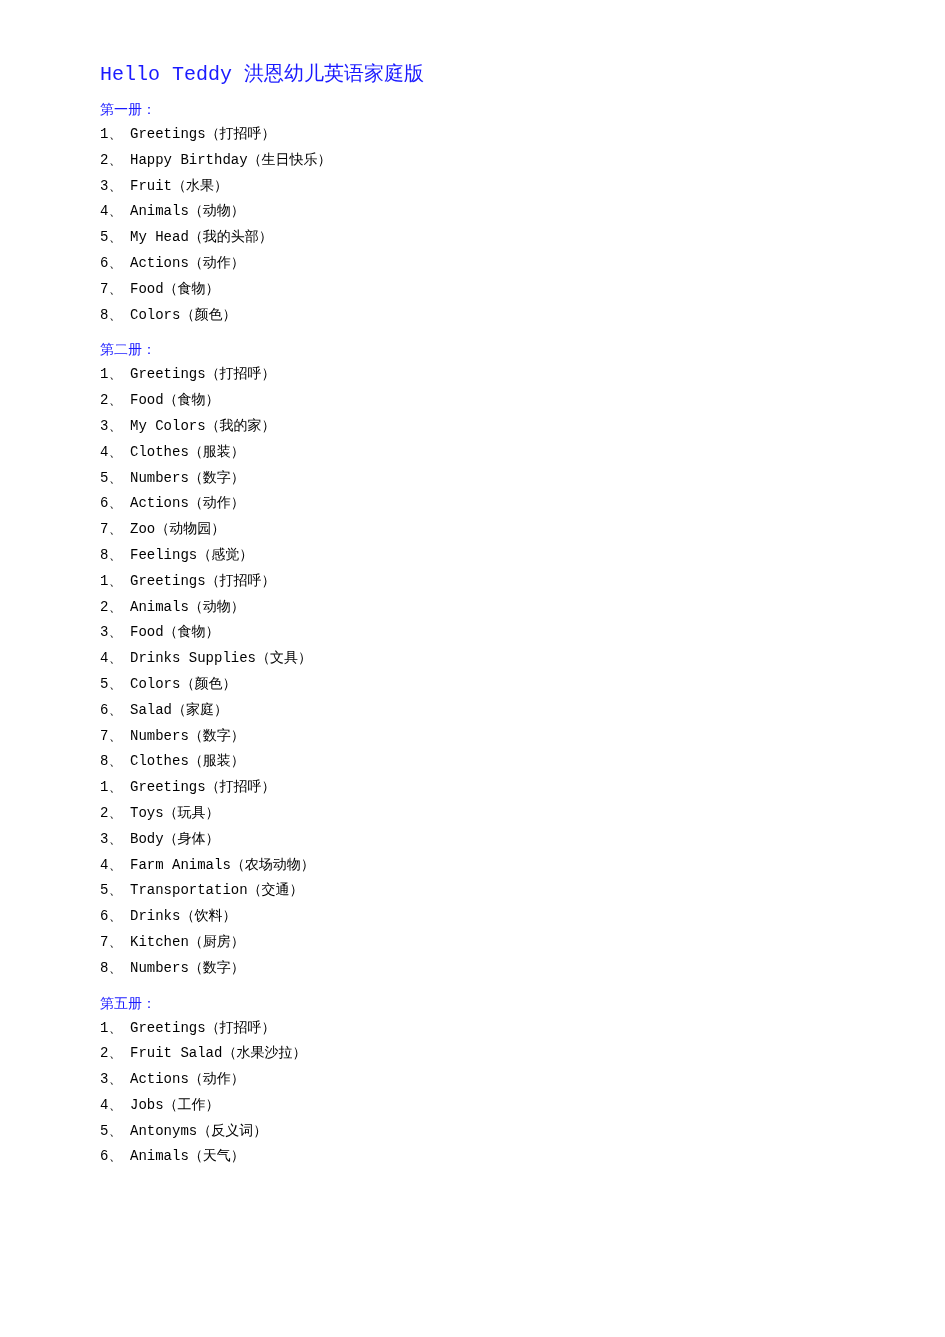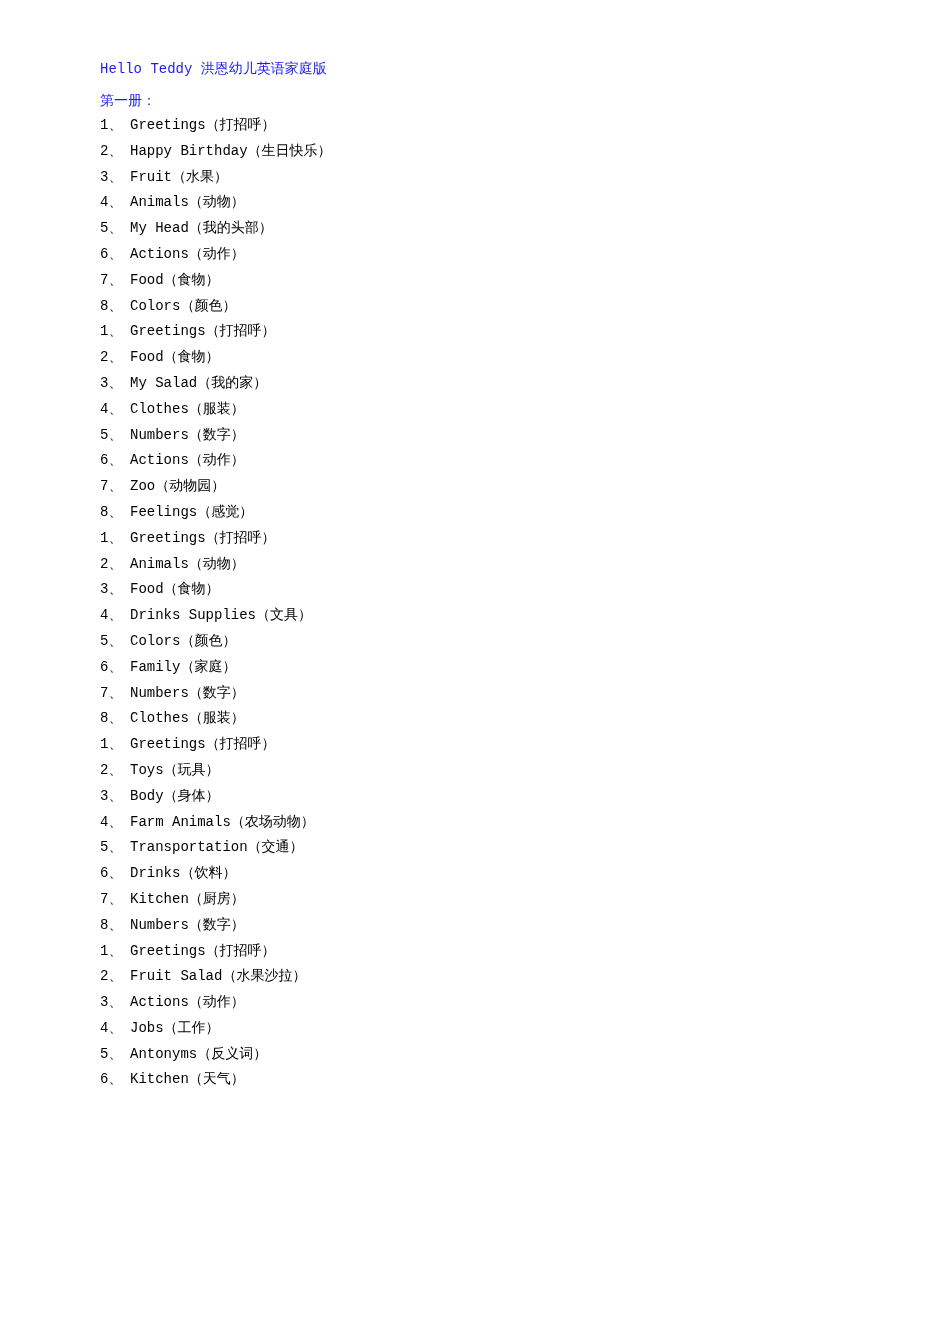--- a/index.html
+++ b/index.html
@@ -11,21 +11,21 @@
       background: #ffffff;
       font-family: "Courier New", Courier, monospace;
       font-size: 14px;
       color: #000000;
       padding: 60px 60px 60px 100px;
       width: 945px;
       min-height: 1337px;
     }
     .main-title {
       color: #1a1aff;
-      font-size: 14px;
+      font-size: 20px;
       margin-bottom: 8px;
     }
     .volume-title {
       color: #1a1aff;
       font-size: 14px;
       margin-top: 14px;
       margin-bottom: 4px;
     }
     .lesson-list {
       list-style: none;
@@ -86,32 +86,33 @@
             <span class="lesson-num">7、</span>
             <span class="lesson-text">Food（食物）</span>
           </li>
           <li class="lesson-item">
             <span class="lesson-num">8、</span>
             <span class="lesson-text">Colors（颜色）</span>
           </li>
         </ul>
       </div>
       <div>
+        <div class="volume-title">第二册：</div>
         <ul class="lesson-list">
           <li class="lesson-item">
             <span class="lesson-num">1、</span>
             <span class="lesson-text">Greetings（打招呼）</span>
           </li>
           <li class="lesson-item">
             <span class="lesson-num">2、</span>
             <span class="lesson-text">Food（食物）</span>
           </li>
           <li class="lesson-item">
             <span class="lesson-num">3、</span>
-            <span class="lesson-text">My Salad（我的家）</span>
+            <span class="lesson-text">My Colors（我的家）</span>
           </li>
           <li class="lesson-item">
             <span class="lesson-num">4、</span>
             <span class="lesson-text">Clothes（服装）</span>
           </li>
           <li class="lesson-item">
             <span class="lesson-num">5、</span>
             <span class="lesson-text">Numbers（数字）</span>
           </li>
           <li class="lesson-item">
@@ -145,21 +146,21 @@
           <li class="lesson-item">
             <span class="lesson-num">4、</span>
             <span class="lesson-text">Drinks Supplies（文具）</span>
           </li>
           <li class="lesson-item">
             <span class="lesson-num">5、</span>
             <span class="lesson-text">Colors（颜色）</span>
           </li>
           <li class="lesson-item">
             <span class="lesson-num">6、</span>
-            <span class="lesson-text">Family（家庭）</span>
+            <span class="lesson-text">Salad（家庭）</span>
           </li>
           <li class="lesson-item">
             <span class="lesson-num">7、</span>
             <span class="lesson-text">Numbers（数字）</span>
           </li>
           <li class="lesson-item">
             <span class="lesson-num">8、</span>
             <span class="lesson-text">Clothes（服装）</span>
           </li>
         </ul>
@@ -194,20 +195,21 @@
             <span class="lesson-num">7、</span>
             <span class="lesson-text">Kitchen（厨房）</span>
           </li>
           <li class="lesson-item">
             <span class="lesson-num">8、</span>
             <span class="lesson-text">Numbers（数字）</span>
           </li>
         </ul>
       </div>
       <div>
+        <div class="volume-title">第五册：</div>
         <ul class="lesson-list">
           <li class="lesson-item">
             <span class="lesson-num">1、</span>
             <span class="lesson-text">Greetings（打招呼）</span>
           </li>
           <li class="lesson-item">
             <span class="lesson-num">2、</span>
             <span class="lesson-text">Fruit Salad（水果沙拉）</span>
           </li>
           <li class="lesson-item">
@@ -217,18 +219,18 @@
           <li class="lesson-item">
             <span class="lesson-num">4、</span>
             <span class="lesson-text">Jobs（工作）</span>
           </li>
           <li class="lesson-item">
             <span class="lesson-num">5、</span>
             <span class="lesson-text">Antonyms（反义词）</span>
           </li>
           <li class="lesson-item">
             <span class="lesson-num">6、</span>
-            <span class="lesson-text">Kitchen（天气）</span>
+            <span class="lesson-text">Animals（天气）</span>
           </li>
         </ul>
       </div>
     </div>
 </div>
 
 </body></html>

